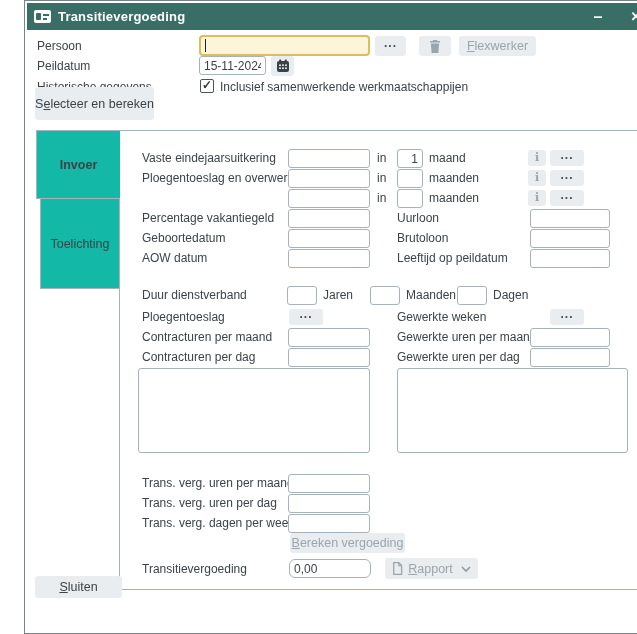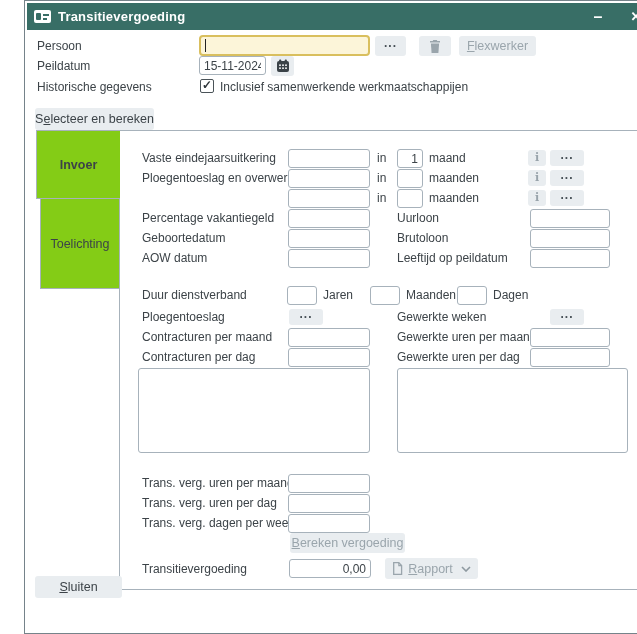--- a/index.html
+++ b/index.html
@@ -19,33 +19,33 @@
   .app-icon i{position:absolute;left:2px;top:3px;width:5px;height:7px;background:var(--titlebar);border-radius:1px;}
   .app-icon em{position:absolute;left:9px;top:4px;width:6px;height:2px;background:var(--titlebar);}
   .app-icon em.l2{top:8px;width:4px;}
   .title{color:#fff;font-size:13px;font-weight:bold;letter-spacing:.2px;}
   .tb-sp{flex:1;}
   .tb-btn{color:#fff;font-weight:bold;cursor:default;line-height:27px;text-align:center;width:24px;}
   .tb-btn.min{font-size:16px;margin-right:14px;}
   .tb-btn.close{font-size:13px;}
   .lbl{position:absolute;font-size:12px;color:var(--text);line-height:15px;white-space:nowrap;}
   .inp{position:absolute;height:19px;border:1px solid var(--border);border-radius:3px;font-size:12px;color:var(--text);padding:0 4px;background:#fff;outline:none;}
-  .inp.num{text-align:right;}
+  .inp.num{border-radius:6px;}
   .inp.ctr{text-align:right;}
   .btn{position:absolute;background:var(--btn-bg);border:none;border-radius:3px;font-size:12.5px;color:var(--text);display:flex;align-items:center;justify-content:center;cursor:default;white-space:nowrap;}
   .btn .mn{text-decoration:underline;}
   .btn.disabled{color:var(--disabled);}
   .dots{font-weight:bold;letter-spacing:1px;font-size:12px;transform:translateY(-3px);color:#454e54;}
   .ibtn span{font-family:"DejaVu Serif",serif;font-size:11px;color:#98a3aa;font-weight:bold;transform:translateY(-1px);}
   .focus-field{position:absolute;left:174px;top:34px;width:171px;height:21px;background:var(--focus-bg);border:2px solid var(--focus-border);border-radius:4px;}
   .caret{position:absolute;left:4px;top:2px;width:1px;height:13px;background:#222;}
   .checkbox{position:absolute;width:14px;height:14px;border:1.6px solid #4a5358;border-radius:2px;background:#fff;display:flex;align-items:center;justify-content:center;}
   .checkbox span{font-size:12px;font-weight:bold;color:#2e353a;line-height:1;transform:translateY(-1px);}
   .panel{position:absolute;left:94px;top:129px;width:532px;height:460px;border:1px solid var(--border);background:#fff;}
-  .tab{position:absolute;background:#84cc16;display:flex;align-items:center;justify-content:center;font-size:12.5px;color:var(--text);}
+  .tab{position:absolute;background:#14b8a6;display:flex;align-items:center;justify-content:center;font-size:12.5px;color:var(--text);}
   .tab.active{left:11px;top:129px;width:84px;height:69px;border:1px solid var(--border);border-right:none;font-weight:bold;z-index:2;}
   .tab.inactive{left:15px;top:197px;width:80px;height:91px;border:1px solid var(--border);z-index:1;}
   .tarea{position:absolute;border:1px solid var(--border);border-radius:3px;background:#fff;resize:none;outline:none;}
   .svgbtn svg{display:block;}
   .chev{margin-left:8px;}
 </style>
 </head>
 <body>
 
 <div class="window">
@@ -100,21 +100,21 @@
         </svg>
       </span>
   </button>
 
   <span class="lbl" style="left:12px;top:79px">Historische gegevens</span>
   <div class="checkbox" style="left:175px;top:78px">
       <span>✓</span>
     </div>
   <span class="lbl" style="left:195px;top:79px">Inclusief samenwerkende werkmaatschappijen</span>
 
-  <button class="btn" style="left:10px;top:107px;width:119px;height:22px">
+  <button class="btn" style="left:10px;top:86px;width:119px;height:33px">
       <span><span>S</span><span class="mn">e</span><span>lecteer en bereken</span></span>
     </button>
 
   <div class="panel"></div>
   <div class="tab active">Invoer</div>
   <div class="tab inactive">Toelichting</div>
 
   <span class="lbl" style="left:117px;top:150px">Vaste eindejaarsuitkering</span>
   <input class="inp" style="left: 263px; top: 148px; width: 82px;" value="">
   <span class="lbl" style="left:352px;top:150px">in</span>

